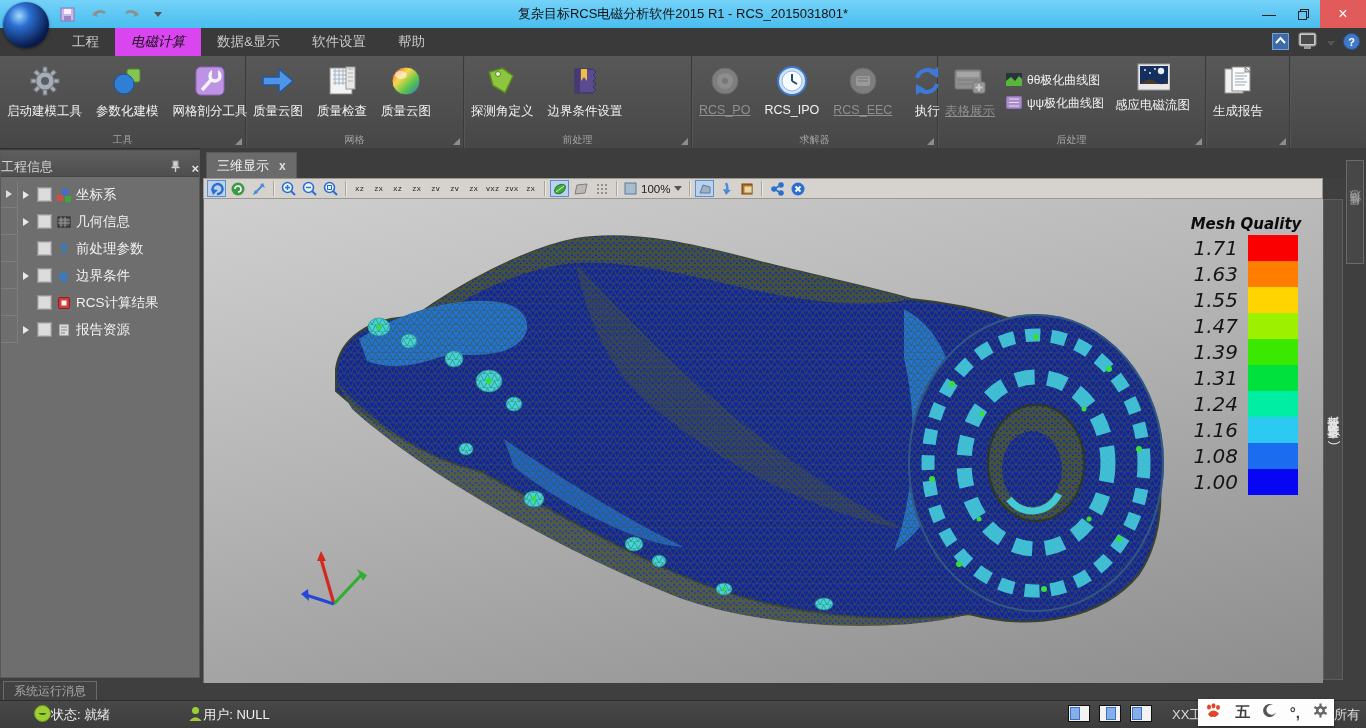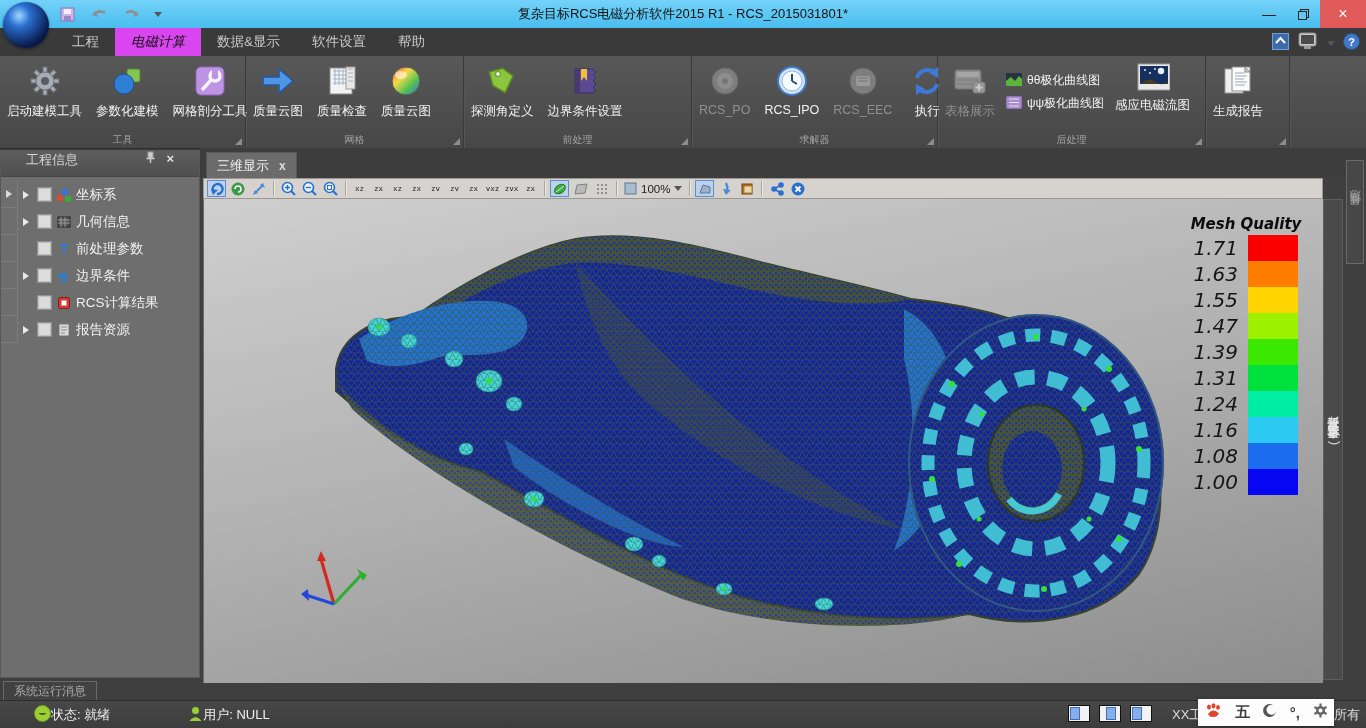--- a/index.html
+++ b/index.html
@@ -29,29 +29,29 @@
   .ribbon{left:0;top:56px;width:1366px;height:92px;
     background:linear-gradient(#585858,#474747);border-bottom:1px solid #2e2e2e;display:flex;}
   .rgroup{position:relative;height:92px;border-right:1px solid #3a3a3a;box-shadow:1px 0 0 #555;display:flex;align-items:flex-start;padding-top:6px;box-sizing:border-box;}
   .glabel{position:absolute;left:0;right:0;bottom:1px;height:15px;text-align:center;
     color:#a3a3a3;font-size:10px;line-height:15px;}
   .launcher{position:absolute;right:3px;bottom:3px;width:0;height:0;
     border-left:7px solid transparent;border-bottom:7px solid #8d8d8d;}
   .bigbtn{display:flex;flex-direction:column;align-items:center;justify-content:flex-start;
     padding:2px 7px;gap:5px;}
   .bigbtn .blabel{color:#f2f2f2;font-size:12.5px;white-space:nowrap;}
-  .bigbtn.disabled .blabel{color:#8f8f8f;}
+  .bigbtn.disabled .blabel{color:#8f8f8f;text-decoration:underline;}
   .bicon{width:34px;height:34px;display:flex;align-items:center;justify-content:center;}
   .vsep{width:1px;background:#3a3a3a;box-shadow:1px 0 0 #565656;margin:4px 2px 18px 2px;align-self:stretch;}
   .smallcol{display:flex;flex-direction:column;gap:6px;padding:10px 4px 0 4px;}
   .smallbtn{display:flex;align-items:center;gap:5px;color:#f2f2f2;font-size:12px;white-space:nowrap;}
   
   .dock{left:0;top:150px;width:200px;height:528px;background:#6e6e6e;border:1px solid #585858;box-sizing:border-box;}
-  .dock-h{height:25px;background:linear-gradient(#5e5e5e,#4e4e4e);display:flex;align-items:flex-start;
-    color:#d5d5d5;font-size:13px;padding:0 25px;border-bottom:1px solid #454545;}
+  .dock-h{height:25px;background:linear-gradient(#5e5e5e,#4e4e4e);display:flex;align-items:flex-end;
+    color:#d5d5d5;font-size:13px;padding:0 0;border-bottom:1px solid #454545;}
   .dock-h .sp{flex:1;}
   .tree{padding-top:4px;}
   .trow{display:flex;align-items:center;height:27px;color:#f2f2f2;font-size:13.5px;}
   .gcell{width:17px;height:27px;border-right:1px solid #7d7d7d;border-bottom:1px solid #7d7d7d;
      box-sizing:border-box;display:flex;align-items:center;justify-content:center;flex:none;}
   .tarrow{width:16px;flex:none;display:flex;justify-content:center;}
   .tri{width:0;height:0;border-top:4px solid transparent;border-bottom:4px solid transparent;border-left:6px solid #e9e9e9;}
   .cb{width:13px;height:13px;background:#dcdcdc;border:1px solid #929292;box-shadow:inset 0 0 0 1px #bfbfbf;flex:none;margin:0 3px;}
   .ticon{width:18px;height:16px;flex:none;display:flex;align-items:center;justify-content:center;margin-right:3px;}
   

